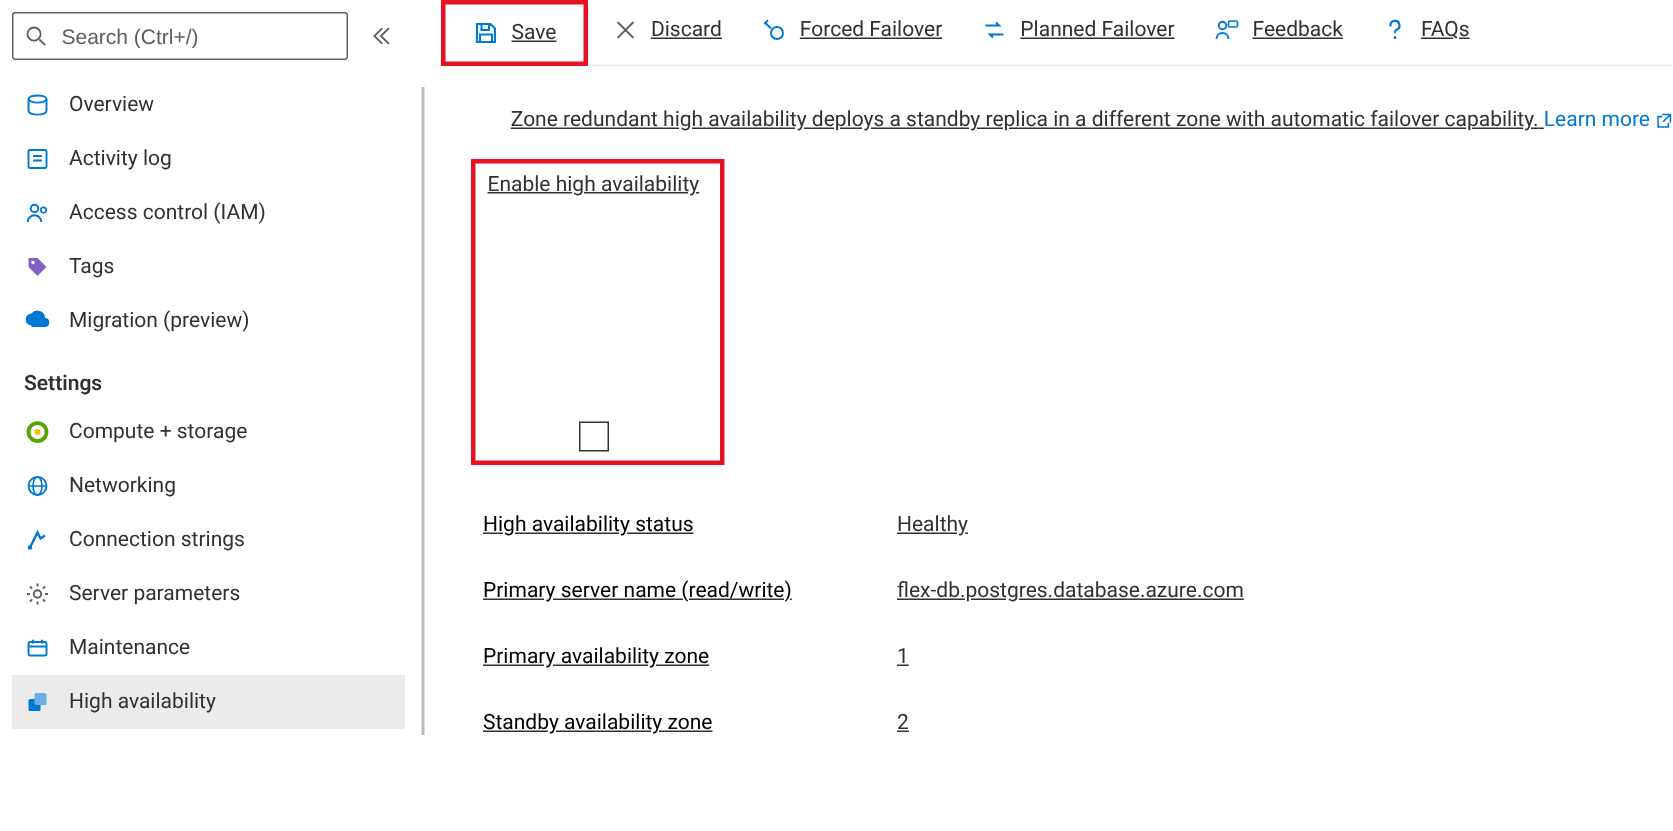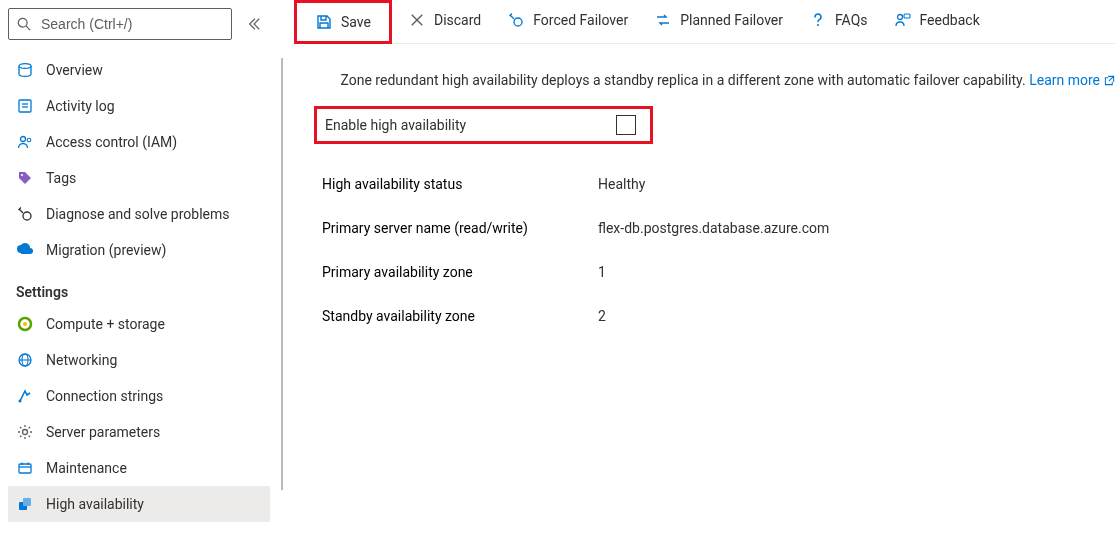--- a/index.html
+++ b/index.html
@@ -87,20 +87,21 @@
     right: -13px;
     width: 2px;
     height: 432px;
     background: #bababa;
   }
   
   .main {
     flex: 1;
     padding: 0 0 0 24px;
     position: relative;
+    text-decoration: underline;
   }
   .toolbar {
     display: flex;
     align-items: center;
     height: 44px;
     gap: 6px;
     border-bottom: 1px solid #edebe9;
     padding: 6px 0 10px 0;
   }
   .tbtn {
@@ -131,20 +132,21 @@
   .link { color: #0078d4; text-decoration: none; cursor:pointer; }
   .link-ext { display:inline-flex; align-items:center; gap:4px; }
   .enable-row {
     display: flex;
     align-items: center;
     margin: 0 0 18px 20px;
     border: 3px solid #e81123;
     padding: 6px 14px 6px 8px;
     width: fit-content;
     gap: 150px;
+    flex-direction: column;
   }
   .checkbox {
     width: 20px;
     height: 20px;
     border: 1px solid #323130;
     cursor: pointer;
     background: #fff;
   }
   .kv-table {
     margin-left: 28px;
@@ -215,30 +217,20 @@
       <span class="nav-label">Access control (IAM)</span>
     </div>
     <div class="nav-item">
       <span class="nav-icon">
         <svg width="16" height="16" viewBox="0 0 16 16">
             <path d="M2 2h6l6 6-6 6-6-6V2z" fill="#8661c5" stroke="#8661c5" stroke-width="0"></path>
             <circle cx="5" cy="5" r="1.1" fill="#fff"></circle>
           </svg>
       </span>
       <span class="nav-label">Tags</span>
-    </div>
-    <div class="nav-item">
-      <span class="nav-icon">
-        <svg width="16" height="16" viewBox="0 0 16 16">
-            <circle cx="10" cy="10" r="4" fill="none" stroke="#323130" stroke-width="1.3"></circle>
-            <line x1="6" y1="7" x2="2" y2="3" stroke="#323130" stroke-width="1.3"></line>
-            <line x1="4" y1="1.5" x2="1.5" y2="4" stroke="#323130" stroke-width="1.3"></line>
-          </svg>
-      </span>
-      <span class="nav-label">Diagnose and solve problems</span>
     </div>
     <div class="nav-item">
       <span class="nav-icon">
         <svg width="16" height="16" viewBox="0 0 16 16">
             <path d="M4 11a4 4 0 0 1 0-8 5 5 0 0 1 9 3 3 3 0 0 1 0 6H4z" fill="#0078d4"></path>
           </svg>
       </span>
       <span class="nav-label">Migration (preview)</span>
     </div>
   </div>
@@ -344,35 +336,35 @@
       <span class="ticon">
         <svg width="16" height="16" viewBox="0 0 16 16">
             <path d="M2 5h9l-2-2 M14 11H5l2 2" fill="none" stroke="#0078d4" stroke-width="1.4"></path>
           </svg>
       </span>
       <span>Planned Failover</span>
     </div>
     <div class="tbtn">
       <span class="ticon">
         <svg width="16" height="16" viewBox="0 0 16 16">
-            <path d="M5 5a3 3 0 1 1 4 2.8c-.8.4-1 1-1 1.7" fill="none" stroke="#0078d4" stroke-width="1.5" stroke-linecap="round"></path>
-            <circle cx="8" cy="13" r="1" fill="#0078d4"></circle>
-          </svg>
-      </span>
-      <span>FAQs</span>
-    </div>
-    <div class="tbtn">
-      <span class="ticon">
-        <svg width="16" height="16" viewBox="0 0 16 16">
             <circle cx="5" cy="5" r="2.5" fill="none" stroke="#0078d4" stroke-width="1.3"></circle>
             <path d="M1 14c0-2.5 1.8-4 4-4s4 1.5 4 4" fill="none" stroke="#0078d4" stroke-width="1.3"></path>
             <rect x="9" y="2" width="6" height="4" rx="1" fill="none" stroke="#0078d4" stroke-width="1.1"></rect>
           </svg>
       </span>
       <span>Feedback</span>
+    </div>
+    <div class="tbtn">
+      <span class="ticon">
+        <svg width="16" height="16" viewBox="0 0 16 16">
+            <path d="M5 5a3 3 0 1 1 4 2.8c-.8.4-1 1-1 1.7" fill="none" stroke="#0078d4" stroke-width="1.5" stroke-linecap="round"></path>
+            <circle cx="8" cy="13" r="1" fill="#0078d4"></circle>
+          </svg>
+      </span>
+      <span>FAQs</span>
     </div>
   </div>
 
   <div class="desc-row">
     <span>Zone redundant high availability deploys a standby replica in a different zone with automatic failover capability.</span>
     <a class="link link-ext">
       <span>Learn more</span>
       <span>
         <svg width="11" height="11" viewBox="0 0 16 16">
             <path d="M6 2h8v8M14 2L7 9M12 10v4H2V4h4" fill="none" stroke="#0078d4" stroke-width="1.5"></path>

